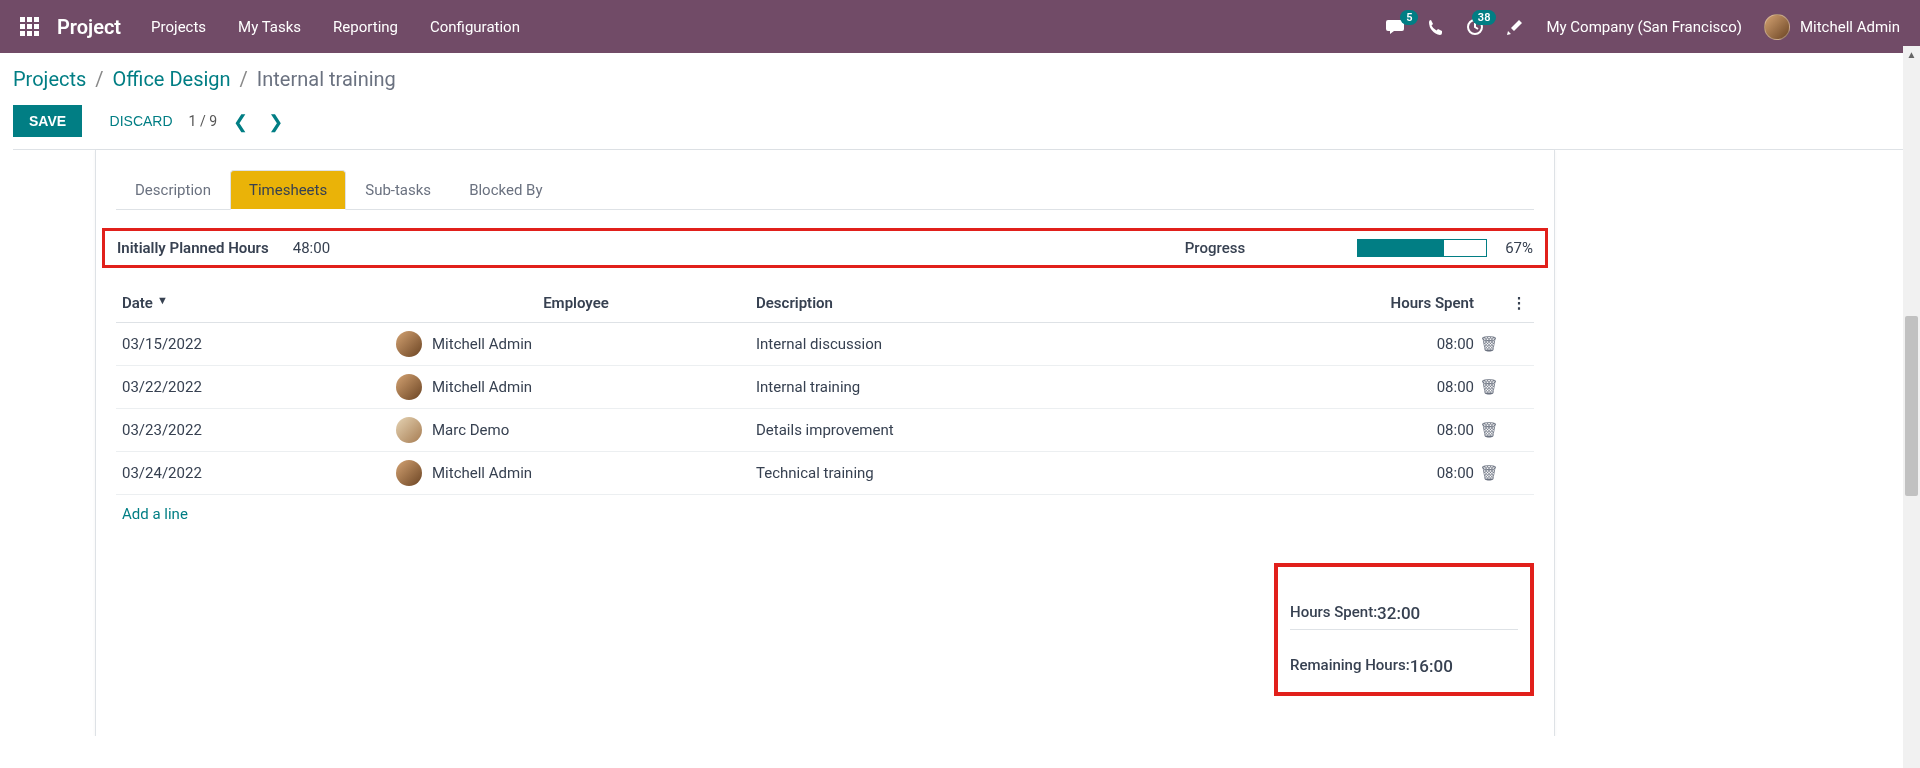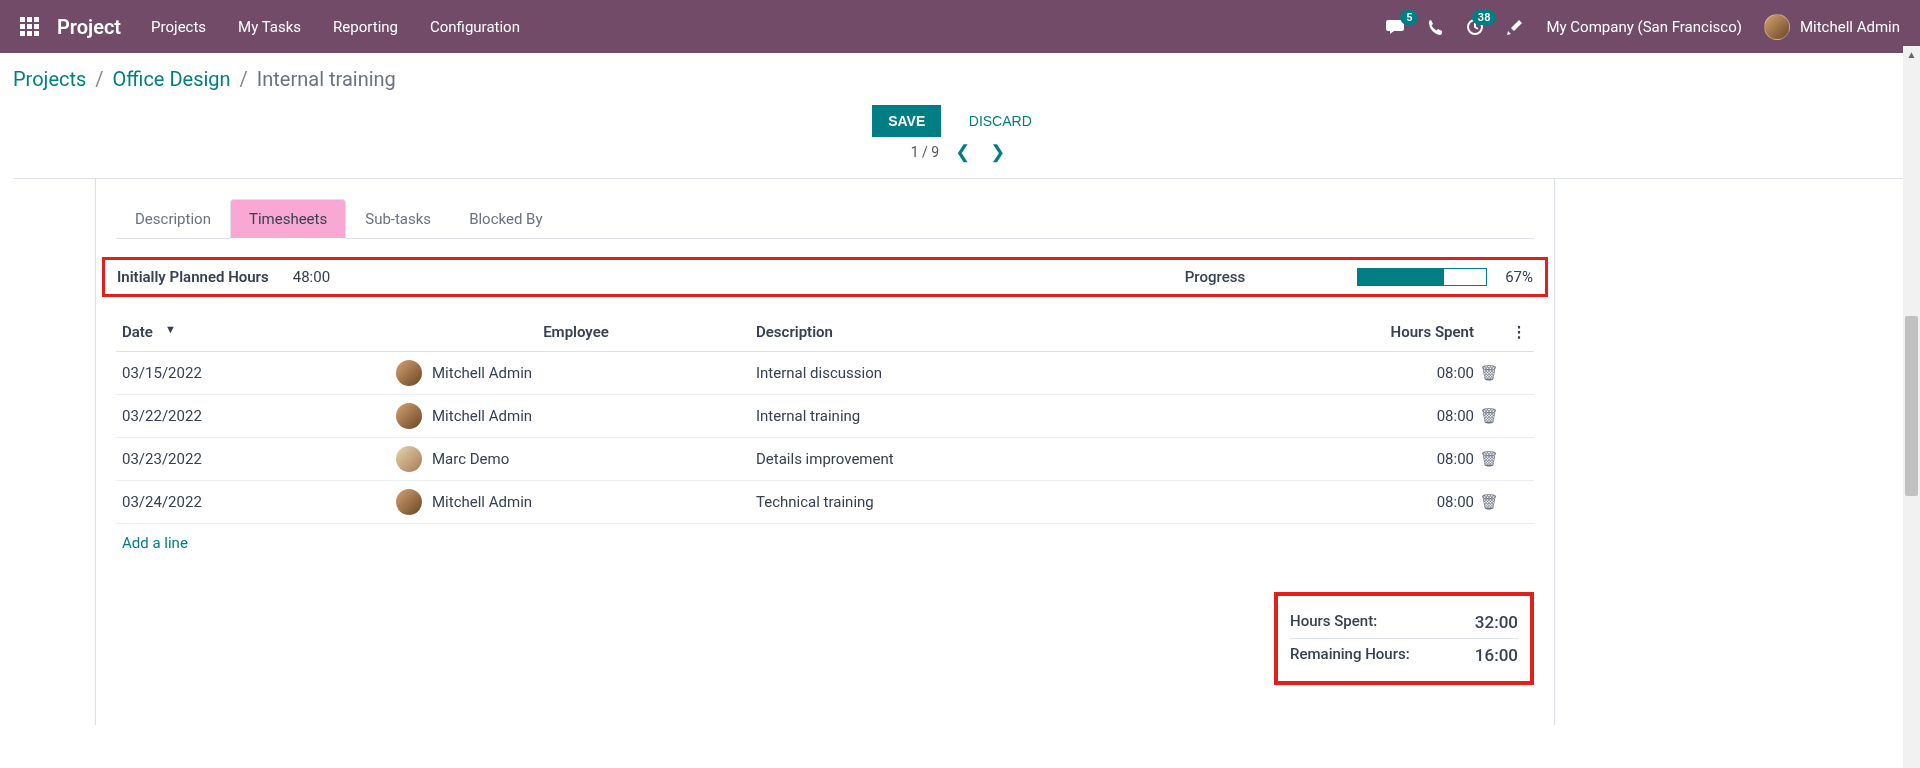--- a/index.html
+++ b/index.html
@@ -16,63 +16,63 @@
 .badge { position: absolute; top: -8px; right: -12px; background: #017e84; color: #fff; font-size: 11px; border-radius: 10px; padding: 1px 6px; font-weight: 600; }
 .company { font-size: 15px; }
 .user { display: flex; align-items: center; gap: 10px; font-size: 15px; }
 .avatar-sm { width: 26px; height: 26px; border-radius: 50%; background: linear-gradient(135deg,#d4a373,#6b4423); border: 1px solid rgba(255,255,255,0.3); display:flex; align-items:center; justify-content:center; color:#fff; font-size:11px; }
 
 .controlbar { padding: 14px 13px 0; }
 .breadcrumb { font-size: 20px; color: #374151; margin-bottom: 14px; }
 .breadcrumb a { color: #017e84; text-decoration: none; cursor: pointer; }
 .breadcrumb .sep { color: #888; margin: 0 4px; }
 .breadcrumb .current { color: #6b7280; }
-.control-row { display: flex; align-items: center; justify-content: center; padding-bottom: 12px; border-bottom: 1px solid #dee2e6; flex-direction: column; }
+.control-row { display: flex; align-items: center; justify-content: flex-start; padding-bottom: 12px; border-bottom: 1px solid #dee2e6; }
 .btn-primary { background: #017e84; color: #fff; border: none; padding: 8px 16px; font-weight: 600; font-size: 14px; cursor: pointer; }
 .btn-secondary { background: transparent; color: #017e84; border: none; padding: 8px 16px; font-weight: 500; font-size: 14px; cursor: pointer; margin-left: 8px; }
 .pager { display: flex; align-items: center; gap: 12px; color: #555; }
 .pager-arrow { cursor: pointer; color: #017e84; font-size: 18px; padding: 4px; }
 
 .main { display: flex; max-width: 1555px; }
 .sheet { flex: 1; background: #fff; padding: 20px 0 40px 0; margin-left: 95px; border-left: 1px solid #dee2e6; border-right: 1px solid #dee2e6; box-shadow: 0 1px 3px rgba(0,0,0,0.05); position: relative; }
 
 .tabs { display: flex; border-bottom: 1px solid #dee2e6; margin: 0 20px 18px; }
 .tab { padding: 10px 18px; color: #6b7280; cursor: pointer; border: 1px solid transparent; border-bottom: none; margin-bottom: -1px; font-size: 15px; }
-.tab.active { color: #374151; border-color: #dee2e6; border-bottom: 1px solid #fff; background: #f9a8d4; border-radius: 4px 4px 0 0; }
+.tab.active { color: #374151; border-color: #dee2e6; border-bottom: 1px solid #fff; background: #eab308; border-radius: 4px 4px 0 0; }
 
 .planned-row { display: flex; align-items: center; padding: 8px 12px; margin: 0 6px 16px; border: 3px solid #e1201b; }
 .planned-label { font-weight: 600; font-size: 15px; margin-right: 24px; }
 .planned-value { font-size: 15px; }
 .progress-label { margin-left: auto; margin-right: 112px; font-weight: 500; font-size: 15px; }
 .progress-wrap { display: flex; align-items: flex-end; gap: 18px; }
 .progress-bar { width: 130px; height: 18px; border: 1px solid #017e84; position: relative; background: #fff; }
 .progress-fill { height: 100%; background: #017e84; }
 .progress-pct { font-size: 15px; }
 
 .ts-table { margin: 0 20px; }
 .ts-head { display: flex; padding: 10px 0; border-bottom: 1px solid #dee2e6; font-weight: 600; font-size: 15px; }
 .col-date { width: 280px; padding-left: 6px; }
 .col-emp { width: 360px; text-align: center; }
 .col-desc { flex: 1; }
 .col-hours { width: 130px; text-align: right; }
 .col-del { width: 30px; text-align: center; }
 .col-menu { width: 30px; text-align: center; cursor: pointer; }
-.date-sort { cursor: pointer; display: inline-flex; align-items: flex-start; gap: 12px; }
+.date-sort { cursor: pointer; display: inline-flex; align-items: flex-start; gap: 4px; }
 .caret-down { font-size: 11px; }
 
 .ts-row { display: flex; padding: 8px 0; border-bottom: 1px solid #eceff1; font-size: 15px; align-items: center; }
 .emp-cell { display: flex; align-items: center; gap: 10px; }
 .emp-avatar { width: 26px; height: 26px; border-radius: 50%; display:flex; align-items:center; justify-content:center; color:#fff; font-size:11px; }
 .av1 { background: linear-gradient(135deg,#d4a373,#6b4423); }
 .av2 { background: linear-gradient(135deg,#e5d3b3,#a67c52); }
 .trash { cursor: pointer; color: #6b7280; font-size: 15px; }
 .add-line { color: #017e84; cursor: pointer; padding: 10px 6px; font-size: 15px; }
 
 .totals-box { margin: 30px 20px 0 auto; width: 260px; border: 4px solid #e1201b; padding: 10px 12px; }
-.totals-row { display: flex; justify-content: space-between; padding: 6px 0; font-size: 15px; }
+.totals-row { display: flex; padding: 6px 0; font-size: 15px; margin-top: 20px; }
 .totals-row:first-child { border-bottom: 1px solid #dee2e6; }
 .totals-label { font-weight: 500; }
 .totals-val { font-weight: 500; font-size: 17px; }
 
 .scrollbar { position: fixed; right: 0; top: 46px; width: 17px; bottom: 0; background: #f1f1f1; }
 .scroll-arrow { height: 17px; display: flex; align-items: center; justify-content: center; font-size: 10px; color: #666; cursor: pointer; }
 .scroll-thumb { position: absolute; right: 2px; top: 270px; width: 13px; height: 180px; background: #c1c1c1; border-radius: 2px; cursor: pointer; }
 </style>
 </head>
 <body>

